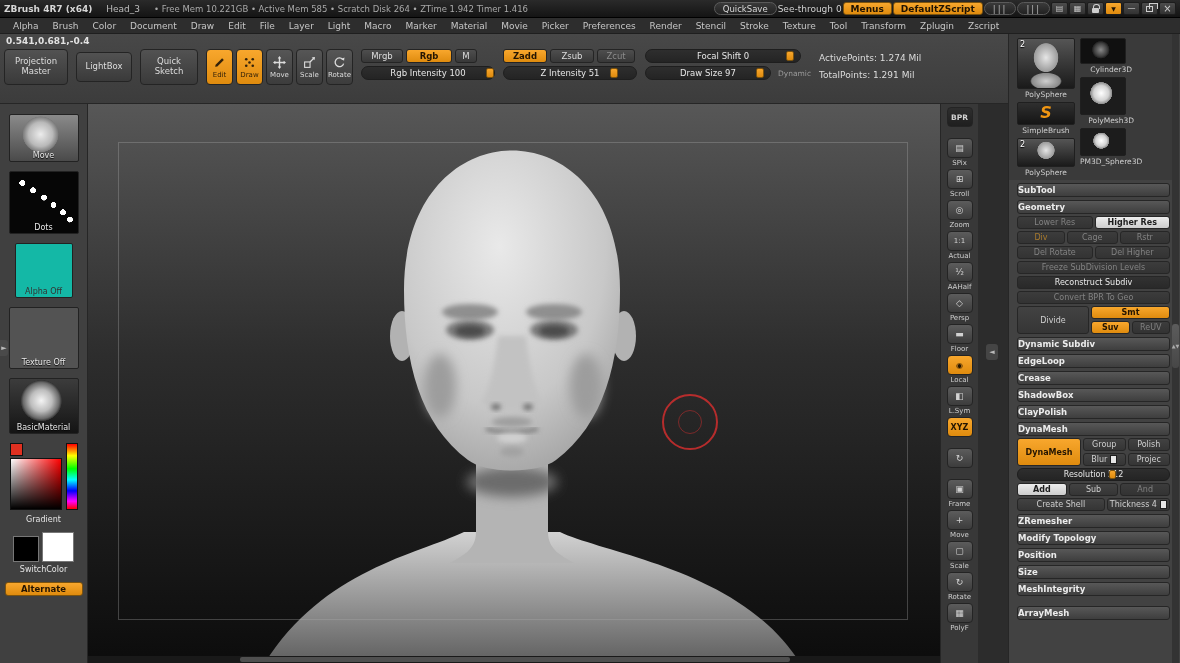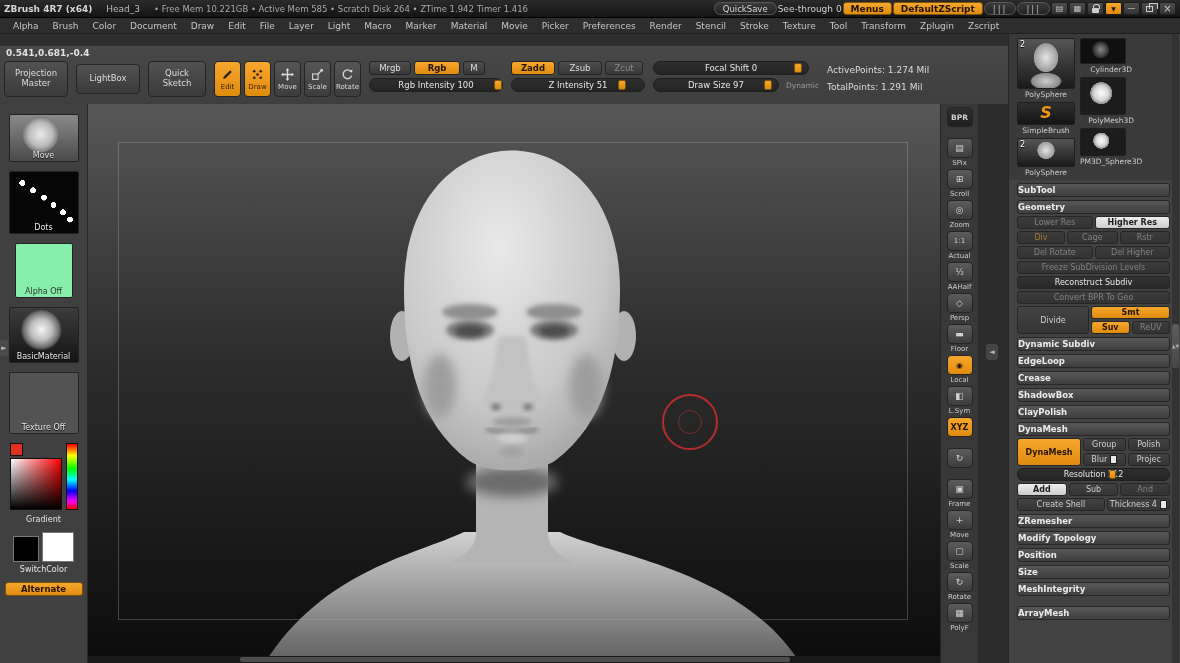--- a/index.html
+++ b/index.html
@@ -32,29 +32,29 @@
   .ico-restore { position:relative; width:7px; height:6px; border:1px solid #cfcfcf; }
   .ico-restore::after { content:""; position:absolute; left:2px; top:-4px; width:7px; height:5px;
     border:1px solid #cfcfcf; border-bottom:none; }
 
   
   .menubar { position:absolute; left:0; top:18px; width:1180px; height:16px; background:#2d2d2d;
     display:flex; align-items:center; padding-left:6px; border-bottom:1px solid #1f1f1f; }
   .menu-item { font-size:9px; color:#c6c6c6; padding:0 7px; cursor:default; }
 
   
-  .shelf { position:absolute; left:0; top:46px; width:1008px; height:70px;
+  .shelf { position:absolute; left:0; top:34px; width:1008px; height:70px;
     background:linear-gradient(#484848,#3c3c3c); border-bottom:1px solid #262626; }
   .coords { position:absolute; left:6px; top:2px; font-size:9px; font-weight:bold; color:#e2e2e2; }
   .shelf-row { position:absolute; left:4px; top:15px; display:flex; align-items:flex-start; gap:8px; }
   .sh-btn { background:linear-gradient(#525252,#3a3a3a); border:1px solid #242424; border-radius:4px;
     color:#ddd; font-size:8.5px; display:flex; align-items:center; justify-content:center;
     text-align:center; line-height:1.15; }
   .pm-btn { width:64px; height:36px; padding:2px; }
-  .lb-btn { width:64px; height:30px; margin-top:3px; }
+  .lb-btn { width:56px; height:30px; margin-top:3px; }
   .qs-btn { width:58px; height:36px; padding:2px; }
   .mode-group { display:flex; gap:3px; }
   .mode-btn { width:27px; height:36px; border-radius:4px; border:1px solid #242424;
     display:flex; flex-direction:column; align-items:center; justify-content:center; gap:2px;
     background:linear-gradient(#565656,#3c3c3c); color:#ddd; }
   .mode-btn.on { background:linear-gradient(#f8a72d,#df8b0e); color:#33220a; }
   .mode-btn svg { width:13px; height:13px; }
   .mode-lbl { font-size:7px; }
   .grp-col { display:flex; flex-direction:column; gap:3px; }
   .grp-row { display:flex; gap:3px; }
@@ -84,21 +84,21 @@
       radial-gradient(circle 22px at 45% 42%, #ececec, #b9b9b9 55%, #7c7c7c 80%, rgba(0,0,0,0) 82%),
       linear-gradient(#8a8a8a,#4a4a4a); }
   .th-dots { height:63px; background:
       radial-gradient(circle 3px at 18% 18%, #fff 95%, rgba(0,0,0,0)),
       radial-gradient(circle 3px at 34% 30%, #fff 95%, rgba(0,0,0,0)),
       radial-gradient(circle 3px at 50% 42%, #fff 95%, rgba(0,0,0,0)),
       radial-gradient(circle 3px at 64% 54%, #fff 95%, rgba(0,0,0,0)),
       radial-gradient(circle 3px at 78% 66%, #fff 95%, rgba(0,0,0,0)),
       radial-gradient(circle 3px at 88% 78%, #fff 95%, rgba(0,0,0,0)),
       #060606; }
-  .th-alpha { width:58px; height:55px; background:#86efac; }
+  .th-alpha { width:58px; height:55px; background:#14b8a6; }
   .th-texture { height:62px; background:#535353; }
   .th-material { height:56px; background:
       radial-gradient(circle 24px at 46% 40%, #f4f4f4, #bdbdbd 45%, #6a6a6a 75%, #343434 85%, rgba(0,0,0,0) 86%),
       linear-gradient(#3c3c3c,#141414); }
   .colorpicker { position:relative; width:72px; height:70px; margin-bottom:2px; }
   .cp-swatch { position:absolute; left:2px; top:0; width:13px; height:13px; background:#e03020; border:1px solid #111; }
   .cp-main { position:absolute; left:2px; top:15px; width:52px; height:52px; border:1px solid #111;
       background: linear-gradient(to bottom, rgba(0,0,0,0), #000), linear-gradient(to right, #fff, #f00); }
   .cp-hue { position:absolute; left:58px; top:0; width:12px; height:67px; border:1px solid #111;
       background: linear-gradient(#f00,#ff0 18%,#0f0 38%,#0ff 55%,#00f 72%,#f0f 88%,#f00); }
@@ -344,25 +344,25 @@
   <div class="left-tray">
     <div class="tray-thumb th-move">
       <span class="tray-label">Move</span>
     </div>
     <div class="tray-thumb th-dots">
       <span class="tray-label">Dots</span>
     </div>
     <div class="tray-thumb th-alpha">
       <span class="tray-label" style="color:#333; text-shadow:none;">Alpha Off</span>
     </div>
+    <div class="tray-thumb th-texture">
+      <span class="tray-label">Texture Off</span>
+    </div>
     <div class="tray-thumb th-material">
       <span class="tray-label">BasicMaterial</span>
-    </div>
-    <div class="tray-thumb th-texture">
-      <span class="tray-label">Texture Off</span>
     </div>
     <div class="colorpicker">
       <div class="cp-swatch"></div>
       <div class="cp-main"></div>
       <div class="cp-hue"></div>
     </div>
     <div class="below-label">Gradient</div>
     <div class="switchcolor">
       <div class="sc-black"></div>
       <div class="sc-white"></div>

